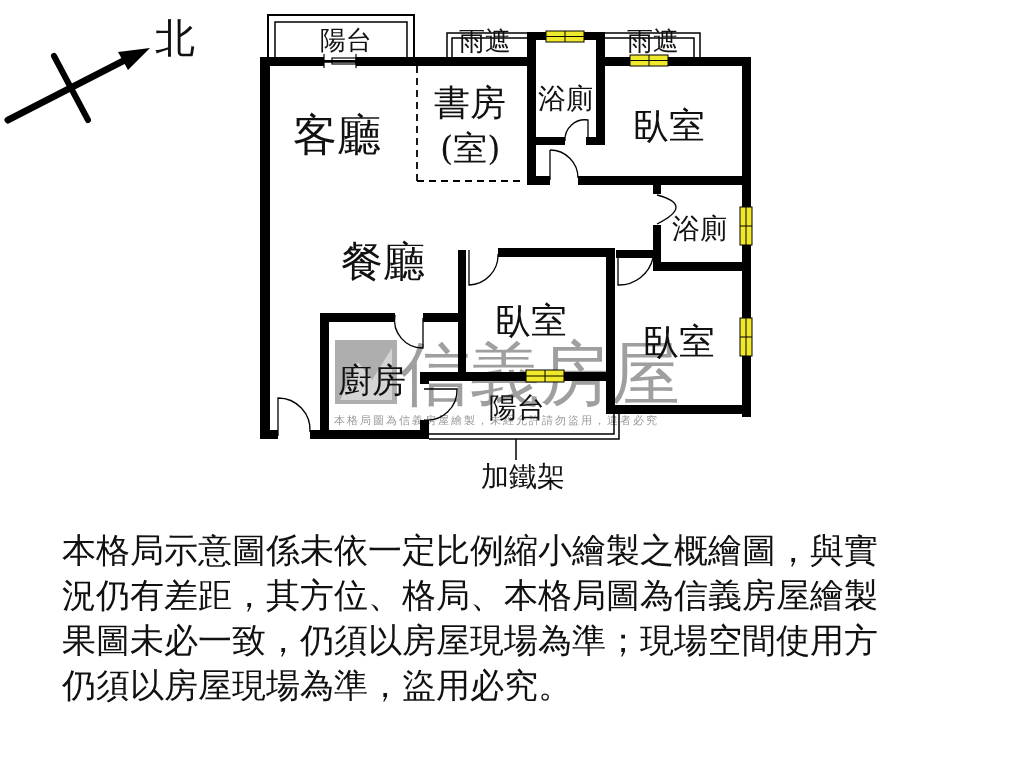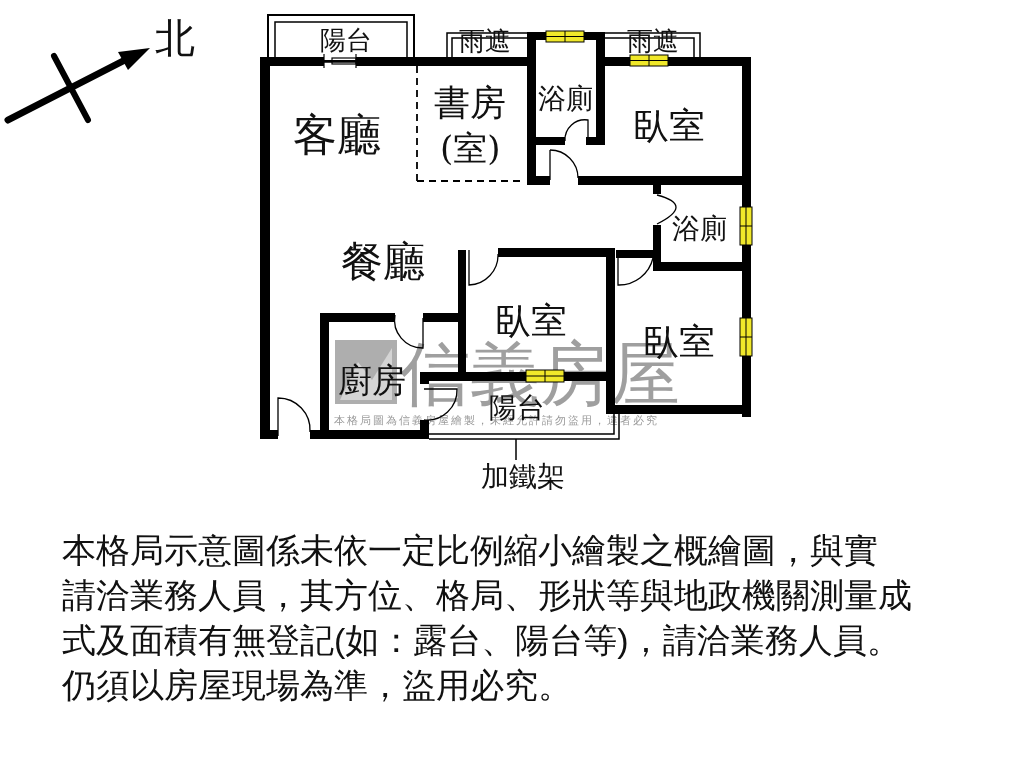--- a/index.html
+++ b/index.html
@@ -153,16 +153,16 @@
   <text class="room-label" x="338" y="392" font-size="34">廚房</text>
   <text class="room-label" x="320" y="49" font-size="26">陽台</text>
   <text class="room-label" x="489" y="417" font-size="28">陽台</text>
   <text class="room-label" x="459" y="50" font-size="26">雨遮</text>
   <text class="room-label" x="627" y="50" font-size="26">雨遮</text>
   <text class="room-label" x="481" y="486" font-size="28">加鐵架</text>
 </svg>
 
 <div class="disclaimer">
   <div>本格局示意圖係未依一定比例縮小繪製之概繪圖，與實</div>
-  <div>請洽業務人員，其方位、格局、形狀等與地政機關測量成</div>
-  <div>式及面積有無登記(如：露台、陽台等)，請洽業務人員。</div>
+  <div>況仍有差距，其方位、格局、本格局圖為信義房屋繪製</div>
+  <div>果圖未必一致，仍須以房屋現場為準；現場空間使用方</div>
   <div>仍須以房屋現場為準，盜用必究。</div>
 </div>
 
 </body></html>

